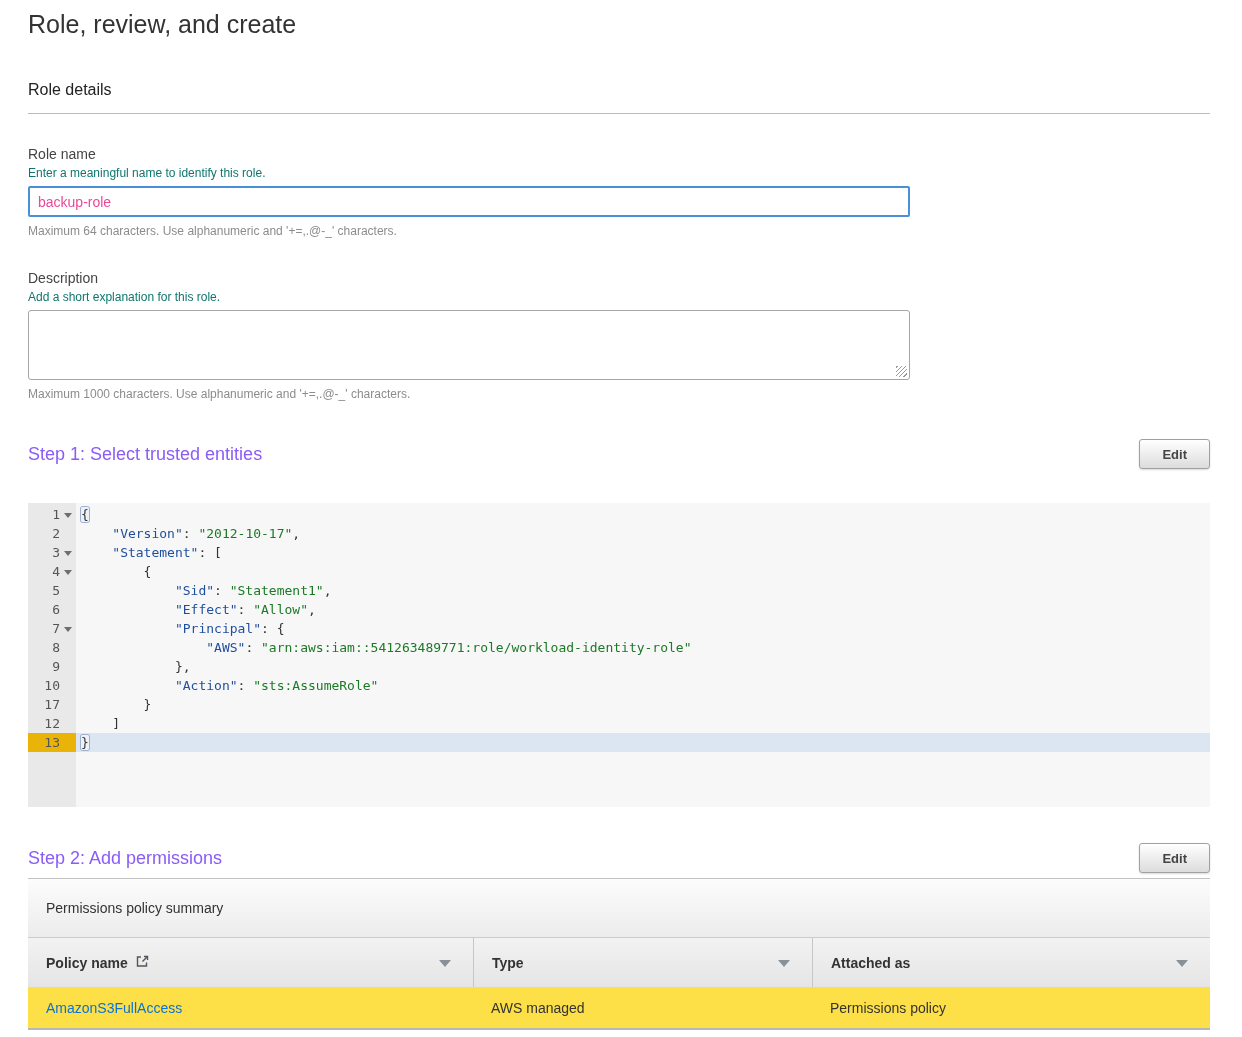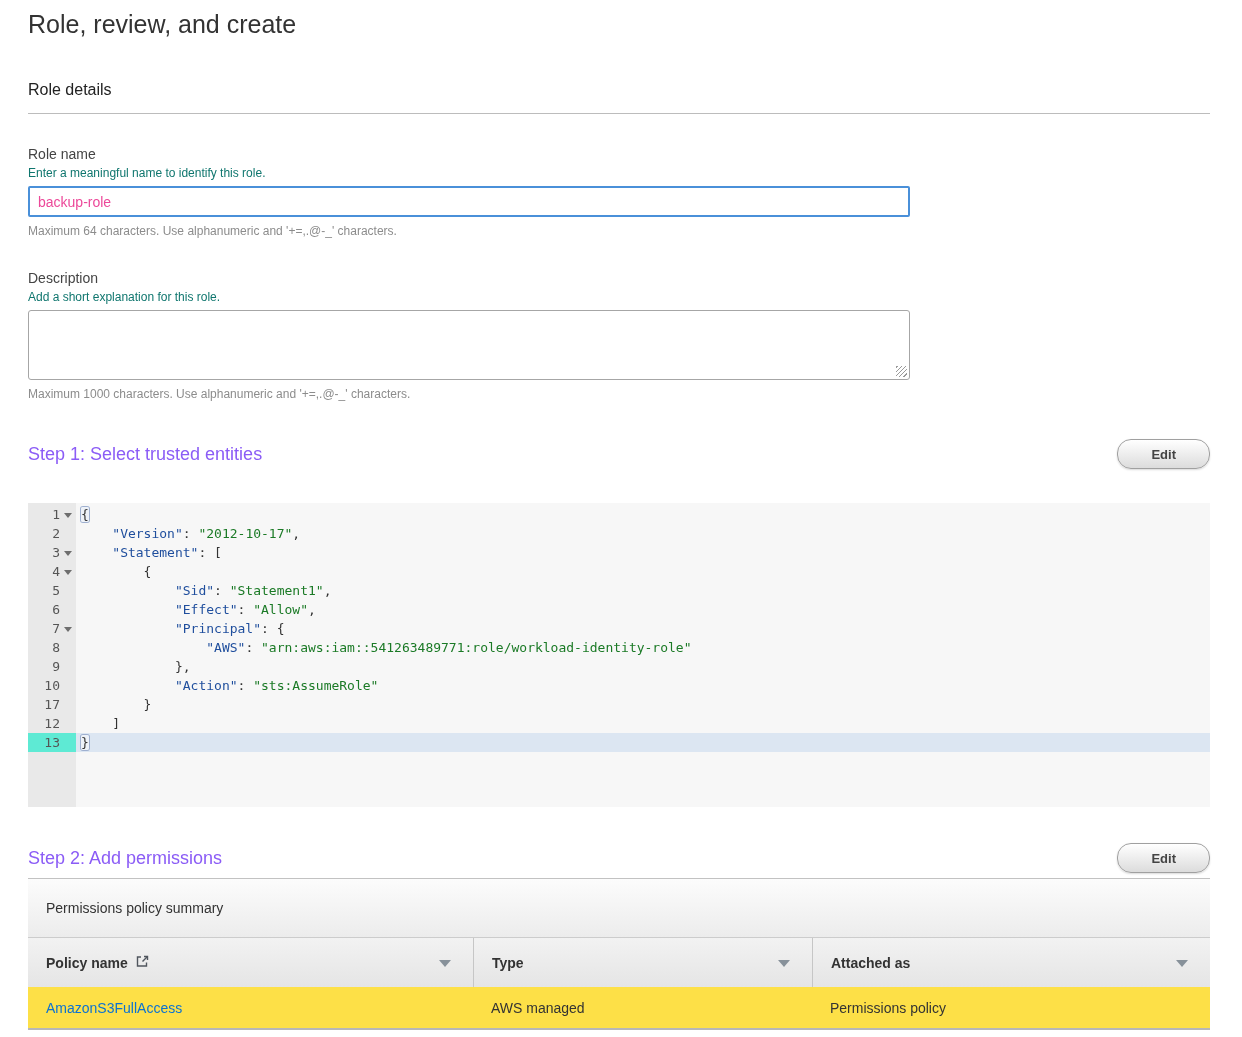--- a/index.html
+++ b/index.html
@@ -22,31 +22,31 @@
   .desc-block { margin-top:30px; }
   .textarea-wrap { position:relative; width:882px; margin-top:6px; }
   .desc-textarea { display:block; width:882px; height:70px; border:1px solid #a6a6a6; border-radius:3px;
     resize:none; font-family:inherit; font-size:14px; padding:6px 8px; outline:none; background:#fff; }
   .grip { position:absolute; right:3px; bottom:3px; width:11px; height:11px;
     background:repeating-linear-gradient(-45deg, transparent 0 2px, #9a9a9a 2px 3px); }
 
   .step-row { position:relative; margin-top:38px; height:30px; display:flex; align-items:center; justify-content:space-between; }
   .step-row.second { margin-top:36px; }
   .step-heading { font-size:18px; font-weight:400; color:#8b5cf6; margin:0; }
-  .edit-btn { height:30px; padding:0 33px; font-size:13px; font-weight:700; color:#444;
-    background:linear-gradient(#ffffff,#dcdcdc); border:1px solid #a0a0a0; border-radius:14px;
+  .edit-btn { height:30px; padding:0 22px; font-size:13px; font-weight:700; color:#444;
+    background:linear-gradient(#ffffff,#dcdcdc); border:1px solid #a0a0a0; border-radius:3px;
     box-shadow:0 1px 2px rgba(0,0,0,.15); cursor:pointer; font-family:inherit; }
 
   
   .editor { display:flex; margin-top:34px; height:304px; background:#f7f7f7;
     font-family:"DejaVu Sans Mono", monospace; font-size:13px; }
   .gutter { width:48px; background:#e9e9e9; color:#555; flex:none; padding-top:2px; }
   .code { flex:1; padding-top:2px; overflow:hidden; }
   .gutter-line { height:19px; line-height:19px; text-align:right; padding-right:16px; position:relative; }
-  .gutter-line.active { background:#5eead4; }
+  .gutter-line.active { background:#eab308; }
   .fold { position:absolute; right:4px; top:8px; width:0; height:0;
     border-left:4px solid transparent; border-right:4px solid transparent; border-top:5px solid #6e6e6e; }
   .code-line { height:19px; line-height:19px; white-space:pre; padding-left:5px; color:#333; }
   .code-line.active { background:#dce6f2; }
   .k { color:#1f4e9d; } .s { color:#1b7a26; } .p { color:#333; }
   .bh { box-shadow:0 0 0 1px #9fb0d0; border-radius:2px; background:#eef2f8; }
 
   .divider2 { border:0; border-top:1px solid #c2c2c2; margin:5px 0 0; }
 
   

